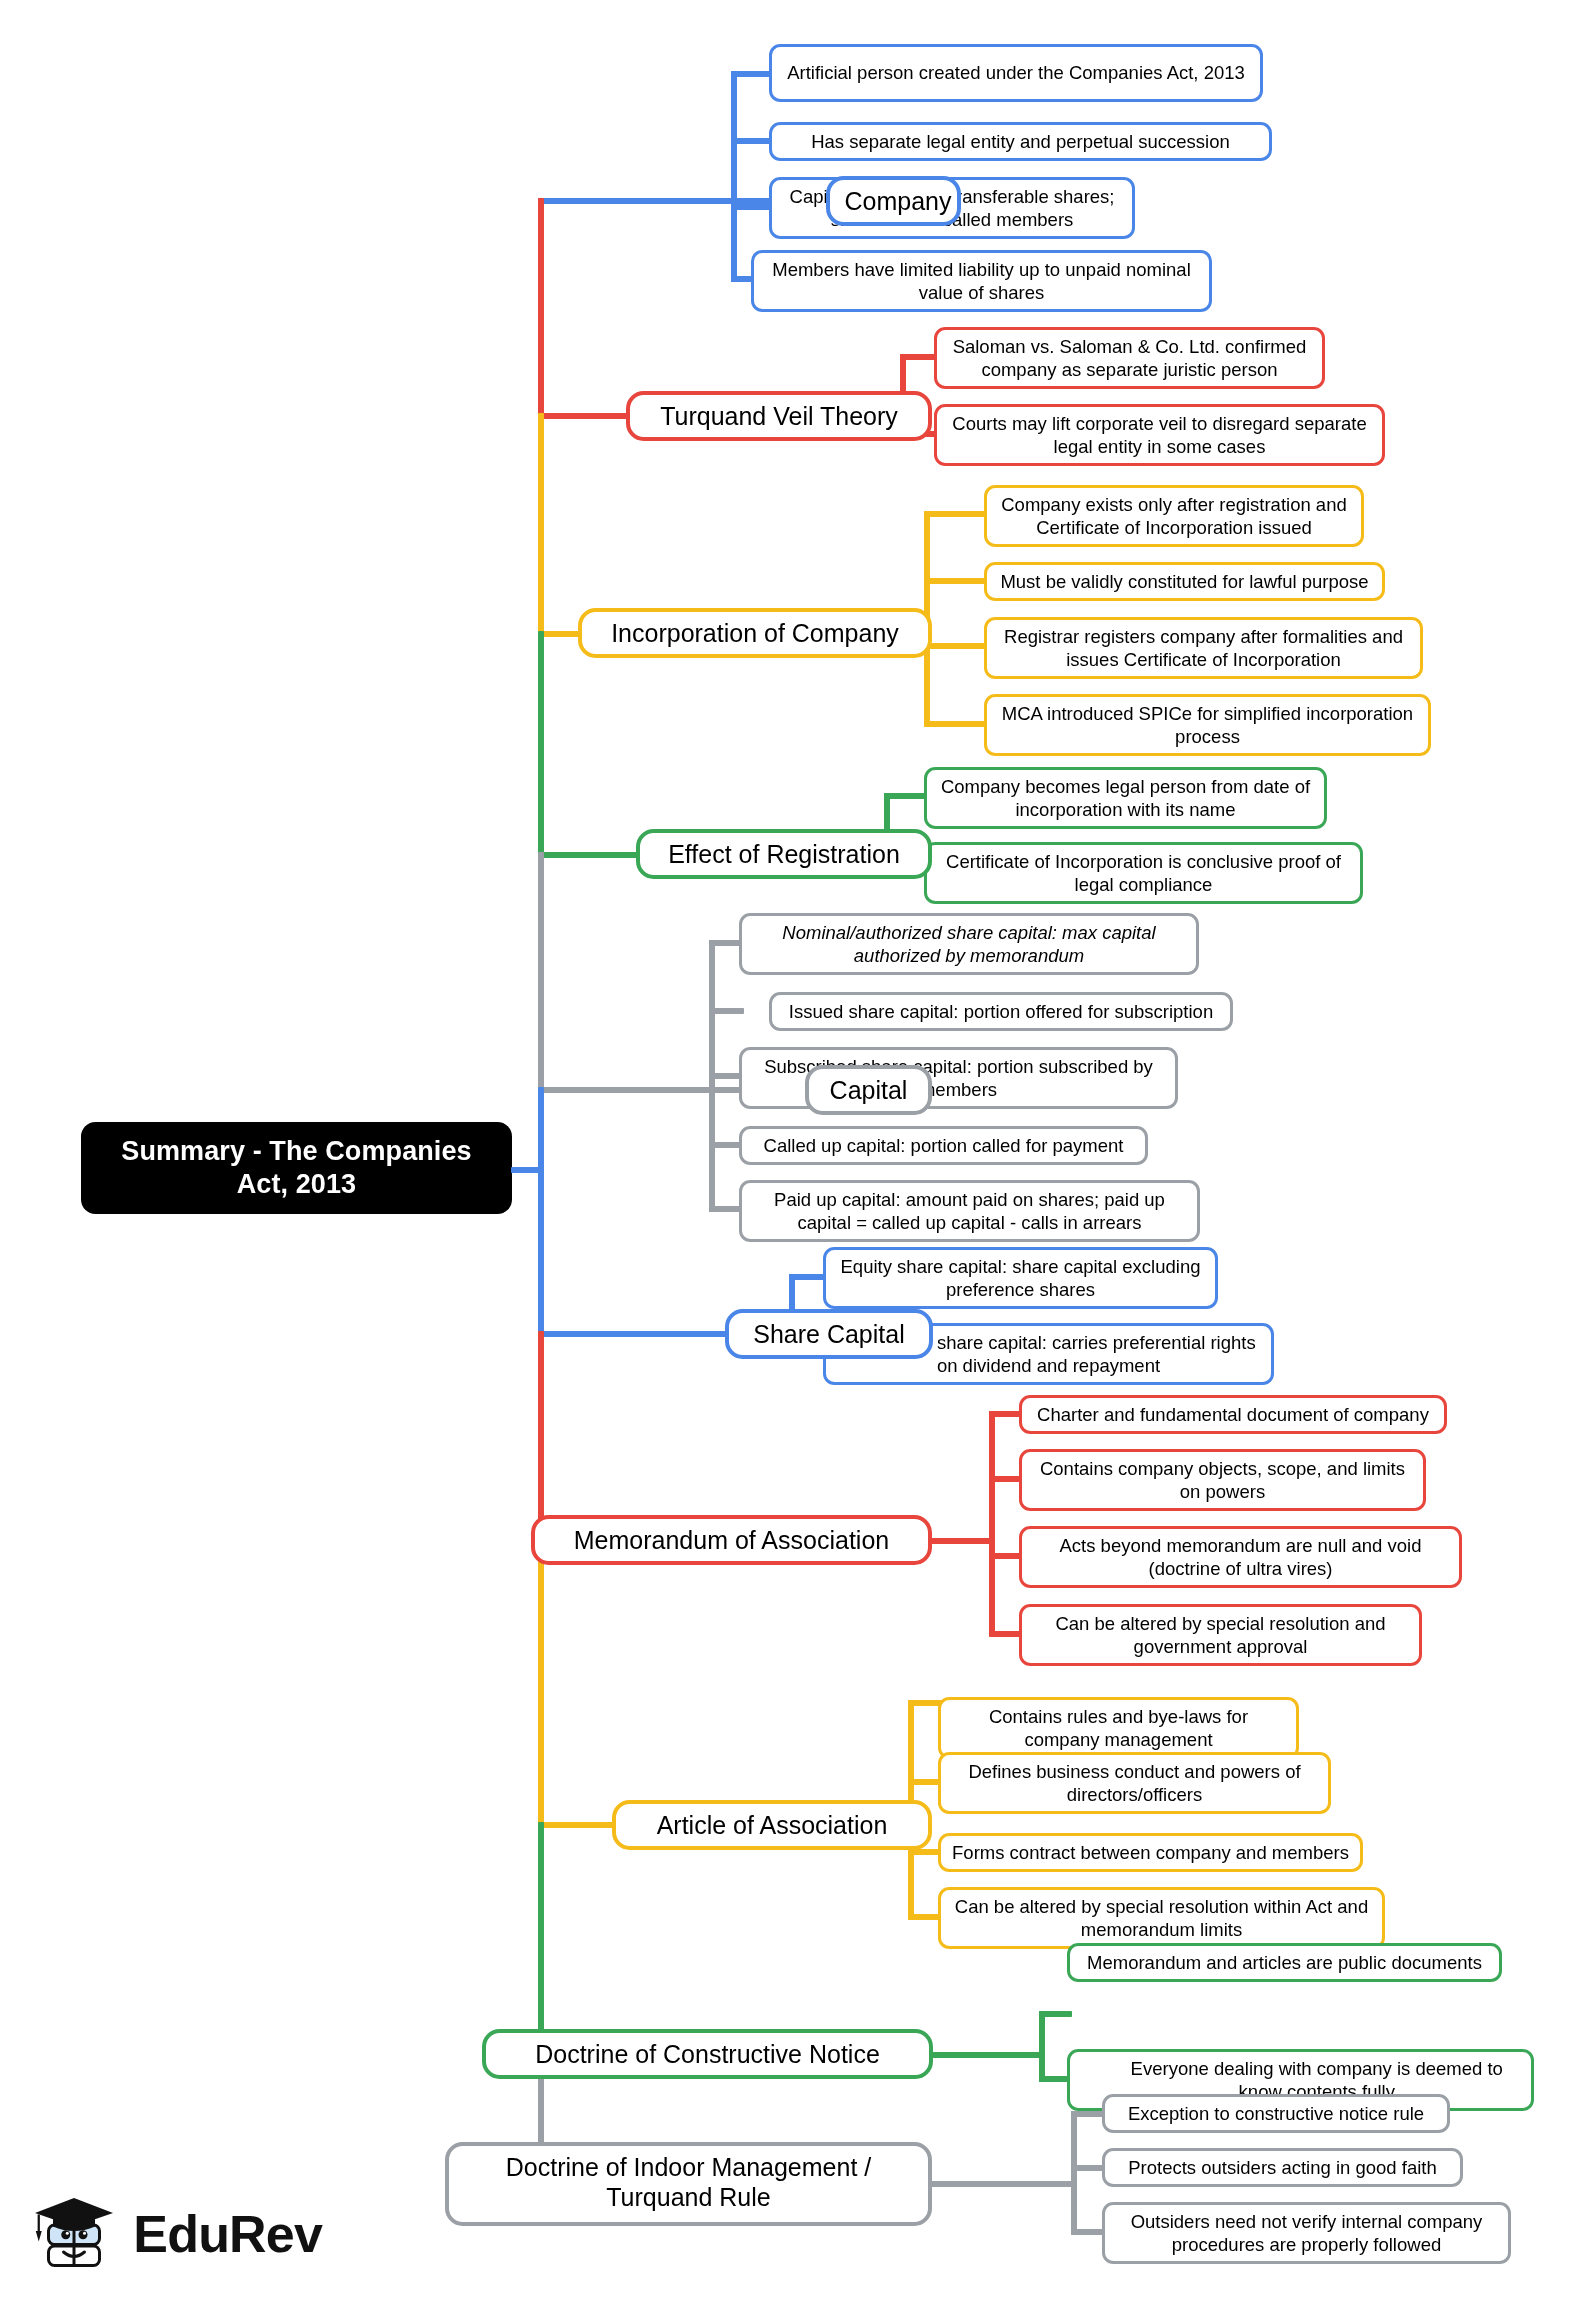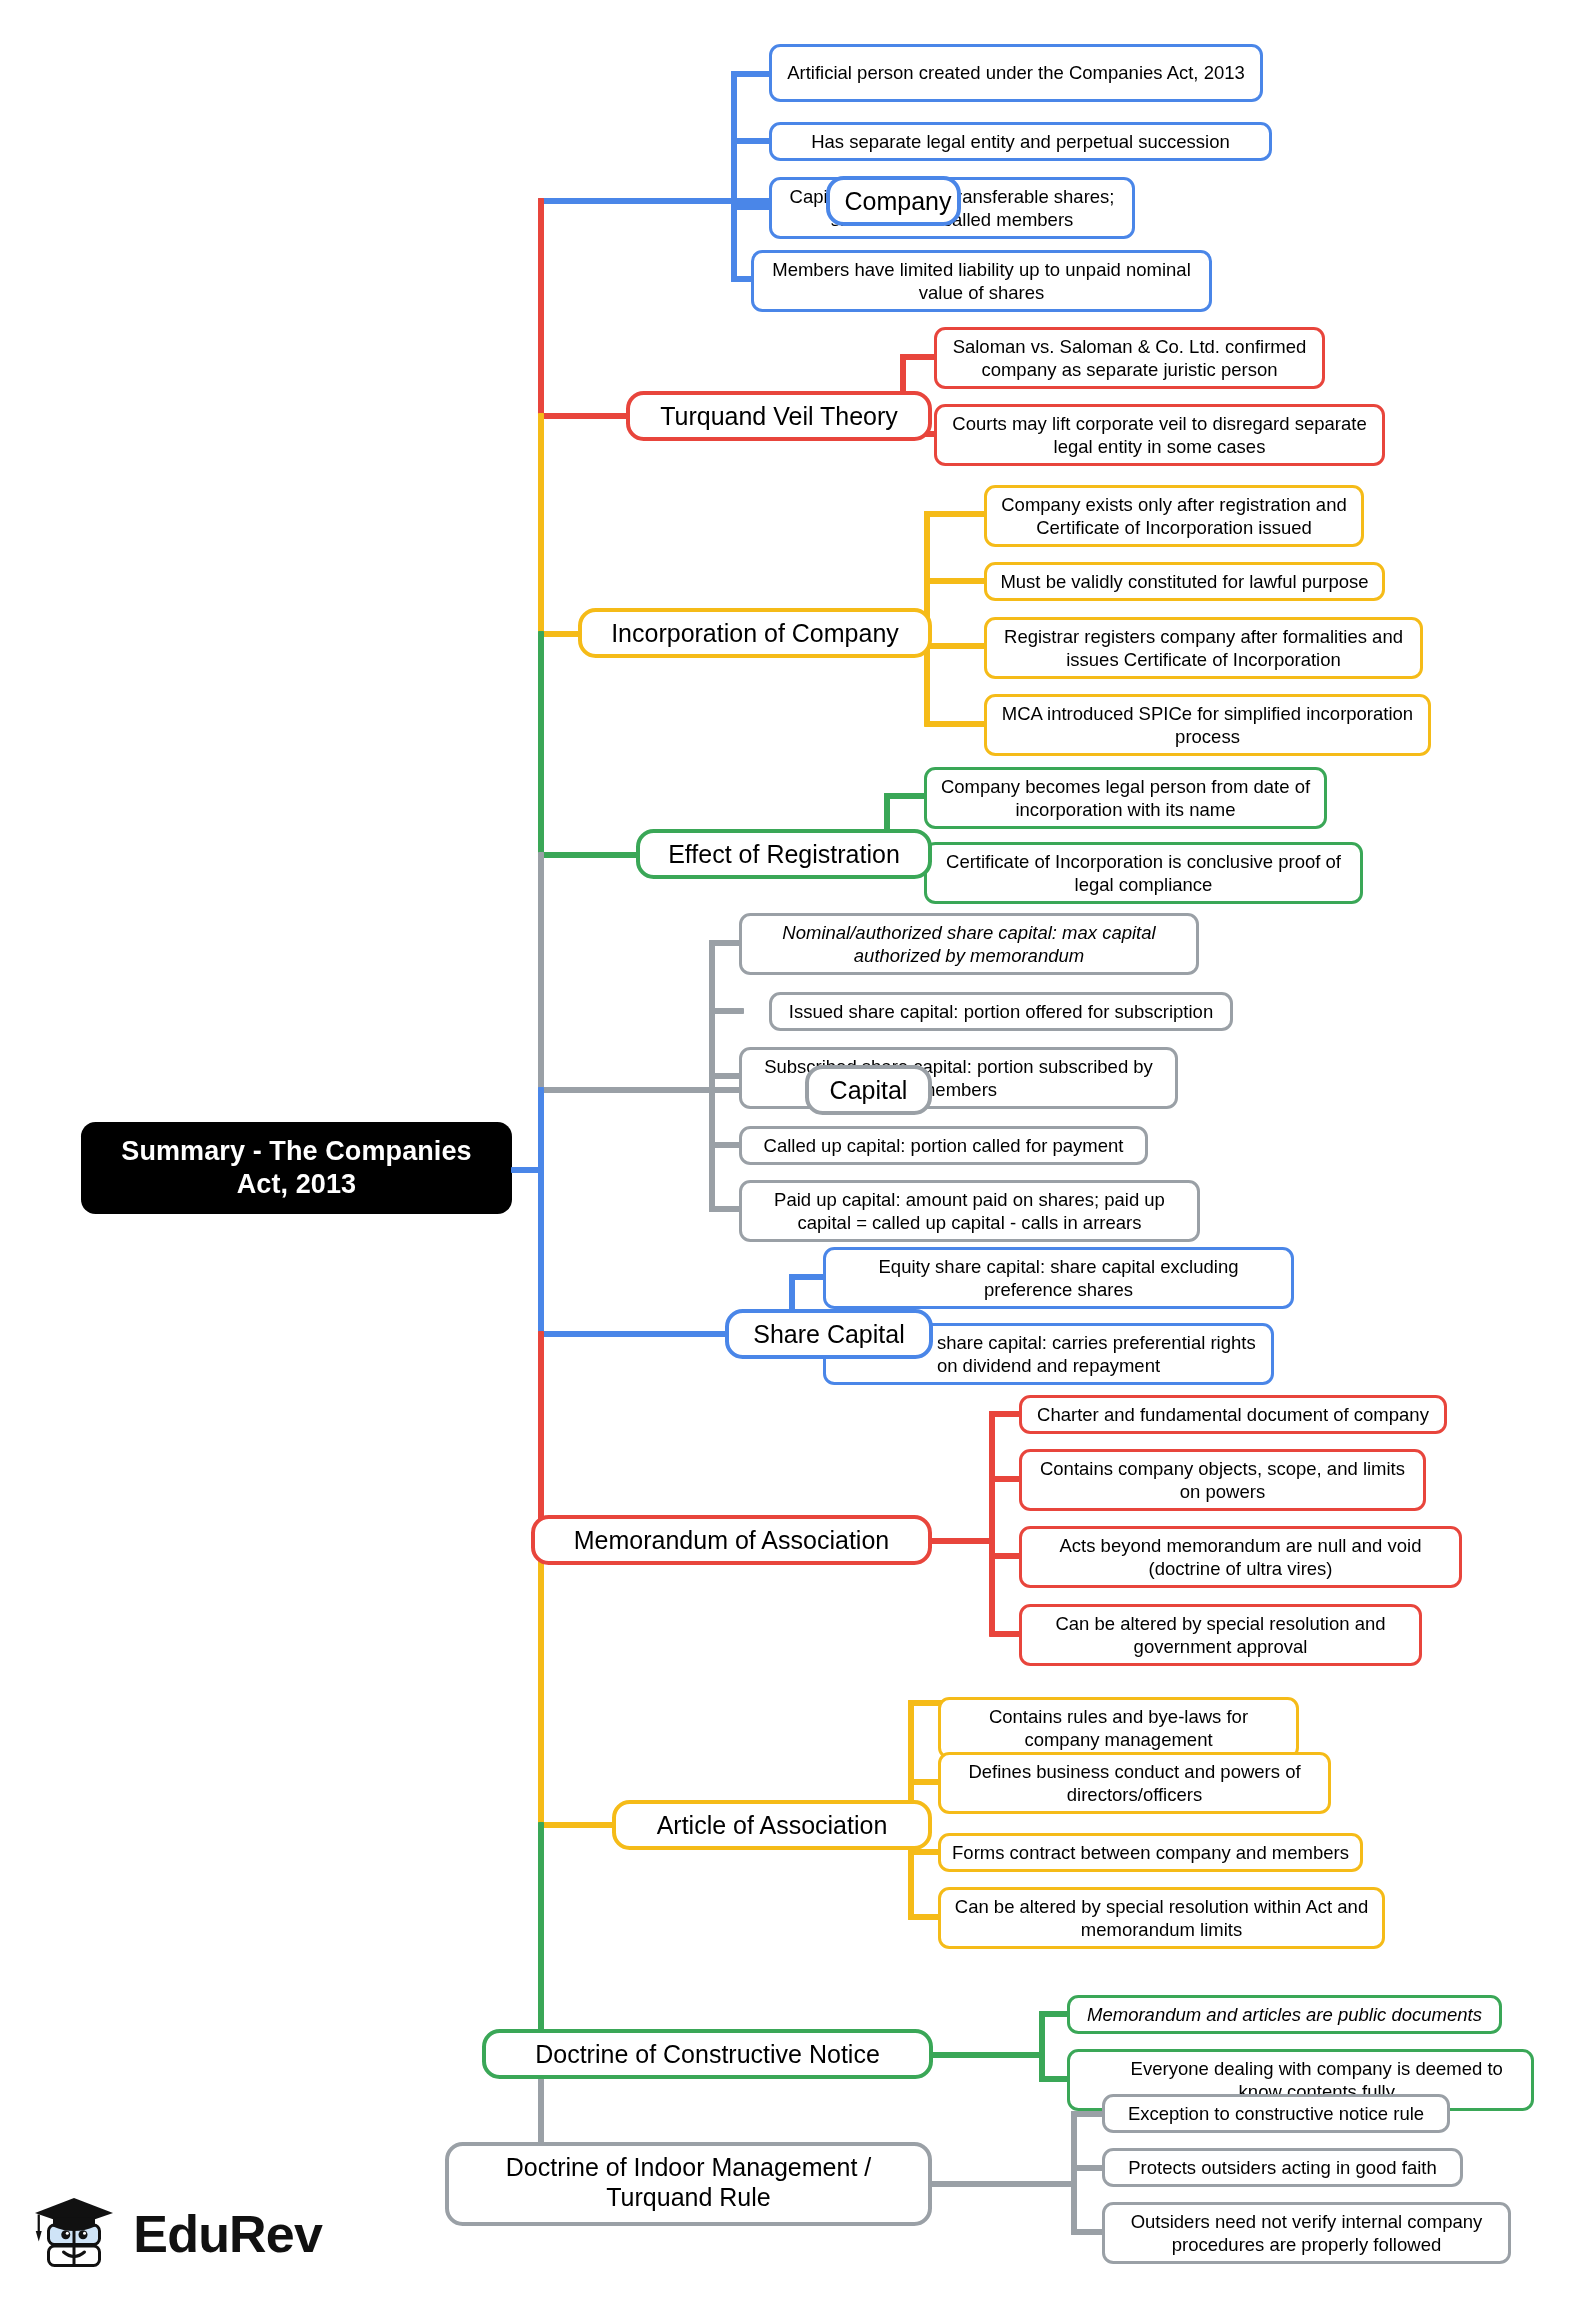--- a/index.html
+++ b/index.html
@@ -199,34 +199,34 @@
       <div class="branch-node" style="left: 636px; top: 829px; width: 296px; min-height: 50px; border-color: rgb(58, 167, 87);">Effect of Registration</div>
       <div class="leaf-node" style="left: 924px; top: 767px; width: 403px; min-height: 58px; display: flex; align-items: center; justify-content: center; border-color: rgb(58, 167, 87);">Company becomes legal person from date of incorporation with its name</div>
       <div class="leaf-node" style="left: 924px; top: 842px; width: 439px; min-height: 58px; display: flex; align-items: center; justify-content: center; border-color: rgb(58, 167, 87);">Certificate of Incorporation is conclusive proof of legal compliance</div>
       <div class="branch-node" style="left: 805px; top: 1065px; width: 127px; min-height: 50px; border-color: rgb(154, 160, 166);">Capital</div>
       <div class="leaf-node" style="left: 739px; top: 913px; width: 460px; min-height: 58px; display: flex; align-items: center; justify-content: center; border-color: rgb(154, 160, 166); font-style: italic;">Nominal/authorized share capital: max capital authorized by memorandum</div>
       <div class="leaf-node" style="left: 769px; top: 992px; width: 464px; min-height: 37px; display: flex; align-items: center; justify-content: center; border-color: rgb(154, 160, 166);">Issued share capital: portion offered for subscription</div>
       <div class="leaf-node" style="left: 739px; top: 1047px; width: 439px; min-height: 58px; display: flex; align-items: center; justify-content: center; border-color: rgb(154, 160, 166);">Subscribed share capital: portion subscribed by members</div>
       <div class="leaf-node" style="left: 739px; top: 1126px; width: 409px; min-height: 37px; display: flex; align-items: center; justify-content: center; border-color: rgb(154, 160, 166);">Called up capital: portion called for payment</div>
       <div class="leaf-node" style="left: 739px; top: 1180px; width: 461px; min-height: 58px; display: flex; align-items: center; justify-content: center; border-color: rgb(154, 160, 166);">Paid up capital: amount paid on shares; paid up capital = called up capital - calls in arrears</div>
       <div class="branch-node" style="left: 725px; top: 1309px; width: 208px; min-height: 50px; border-color: rgb(74, 134, 232);">Share Capital</div>
-      <div class="leaf-node" style="left: 823px; top: 1247px; width: 471px; min-height: 58px; display: flex; align-items: center; justify-content: center; border-color: rgb(74, 134, 232);">Equity share capital: share capital excluding preference shares</div>
+      <div class="leaf-node" style="left: 823px; top: 1247px; width: 395px; min-height: 58px; display: flex; align-items: center; justify-content: center; border-color: rgb(74, 134, 232);">Equity share capital: share capital excluding preference shares</div>
       <div class="leaf-node" style="left: 823px; top: 1323px; width: 451px; min-height: 58px; display: flex; align-items: center; justify-content: center; border-color: rgb(74, 134, 232);">Preference share capital: carries preferential rights on dividend and repayment</div>
       <div class="branch-node" style="left: 531px; top: 1515px; width: 401px; min-height: 50px; border-color: rgb(232, 69, 60);">Memorandum of Association</div>
       <div class="leaf-node" style="left: 1019px; top: 1395px; width: 428px; min-height: 37px; display: flex; align-items: center; justify-content: center; border-color: rgb(232, 69, 60);">Charter and fundamental document of company</div>
       <div class="leaf-node" style="left: 1019px; top: 1449px; width: 407px; min-height: 58px; display: flex; align-items: center; justify-content: center; border-color: rgb(232, 69, 60);">Contains company objects, scope, and limits on powers</div>
       <div class="leaf-node" style="left: 1019px; top: 1526px; width: 443px; min-height: 58px; display: flex; align-items: center; justify-content: center; border-color: rgb(232, 69, 60);">Acts beyond memorandum are null and void (doctrine of ultra vires)</div>
       <div class="leaf-node" style="left: 1019px; top: 1604px; width: 403px; min-height: 58px; display: flex; align-items: center; justify-content: center; border-color: rgb(232, 69, 60);">Can be altered by special resolution and government approval</div>
       <div class="branch-node" style="left: 612px; top: 1800px; width: 320px; min-height: 50px; border-color: rgb(245, 187, 24);">Article of Association</div>
       <div class="leaf-node" style="left: 938px; top: 1673px; width: 361px; min-height: 58px; display: flex; align-items: center; justify-content: center; border-color: rgb(245, 187, 24); margin-top: 24px;">Contains rules and bye-laws for company management</div>
       <div class="leaf-node" style="left: 938px; top: 1752px; width: 393px; min-height: 58px; display: flex; align-items: center; justify-content: center; border-color: rgb(245, 187, 24);">Defines business conduct and powers of directors/officers</div>
       <div class="leaf-node" style="left: 938px; top: 1833px; width: 425px; min-height: 37px; display: flex; align-items: center; justify-content: center; border-color: rgb(245, 187, 24);">Forms contract between company and members</div>
       <div class="leaf-node" style="left: 938px; top: 1887px; width: 447px; min-height: 58px; display: flex; align-items: center; justify-content: center; border-color: rgb(245, 187, 24);">Can be altered by special resolution within Act and memorandum limits</div>
       <div class="branch-node wrap" style="left: 482px; top: 2029px; width: 451px; min-height: 50px; border-color: rgb(58, 167, 87);">Doctrine of Constructive Notice</div>
-      <div class="leaf-node" style="left: 1067px; top: 1995px; width: 435px; min-height: 37px; display: flex; align-items: center; justify-content: center; border-color: rgb(58, 167, 87); font-style: italic;">Memorandum and articles are public documents</div>
+      <div class="leaf-node" style="left: 1067px; top: 1943px; width: 435px; min-height: 37px; display: flex; align-items: center; justify-content: center; border-color: rgb(58, 167, 87);">Memorandum and articles are public documents</div>
       <div class="leaf-node" style="left: 1067px; top: 2049px; width: 467px; min-height: 58px; display: flex; align-items: center; justify-content: center; border-color: rgb(58, 167, 87); padding-left: 43px;">Everyone dealing with company is deemed to know contents fully</div>
       <div class="branch-node wrap" style="left: 445px; top: 2142px; width: 487px; min-height: 84px; border-color: rgb(154, 160, 166);">Doctrine of Indoor Management / Turquand Rule</div>
       <div class="leaf-node" style="left: 1102px; top: 2094px; width: 348px; min-height: 37px; display: flex; align-items: center; justify-content: center; border-color: rgb(154, 160, 166);">Exception to constructive notice rule</div>
       <div class="leaf-node" style="left: 1102px; top: 2148px; width: 361px; min-height: 37px; display: flex; align-items: center; justify-content: center; border-color: rgb(154, 160, 166);">Protects outsiders acting in good faith</div>
       <div class="leaf-node" style="left: 1102px; top: 2202px; width: 409px; min-height: 58px; display: flex; align-items: center; justify-content: center; border-color: rgb(154, 160, 166);">Outsiders need not verify internal company procedures are properly followed</div>
     </div>
 
   <div class="logo">
     <svg class="logo-mark" viewBox="0 0 120 120">
 

